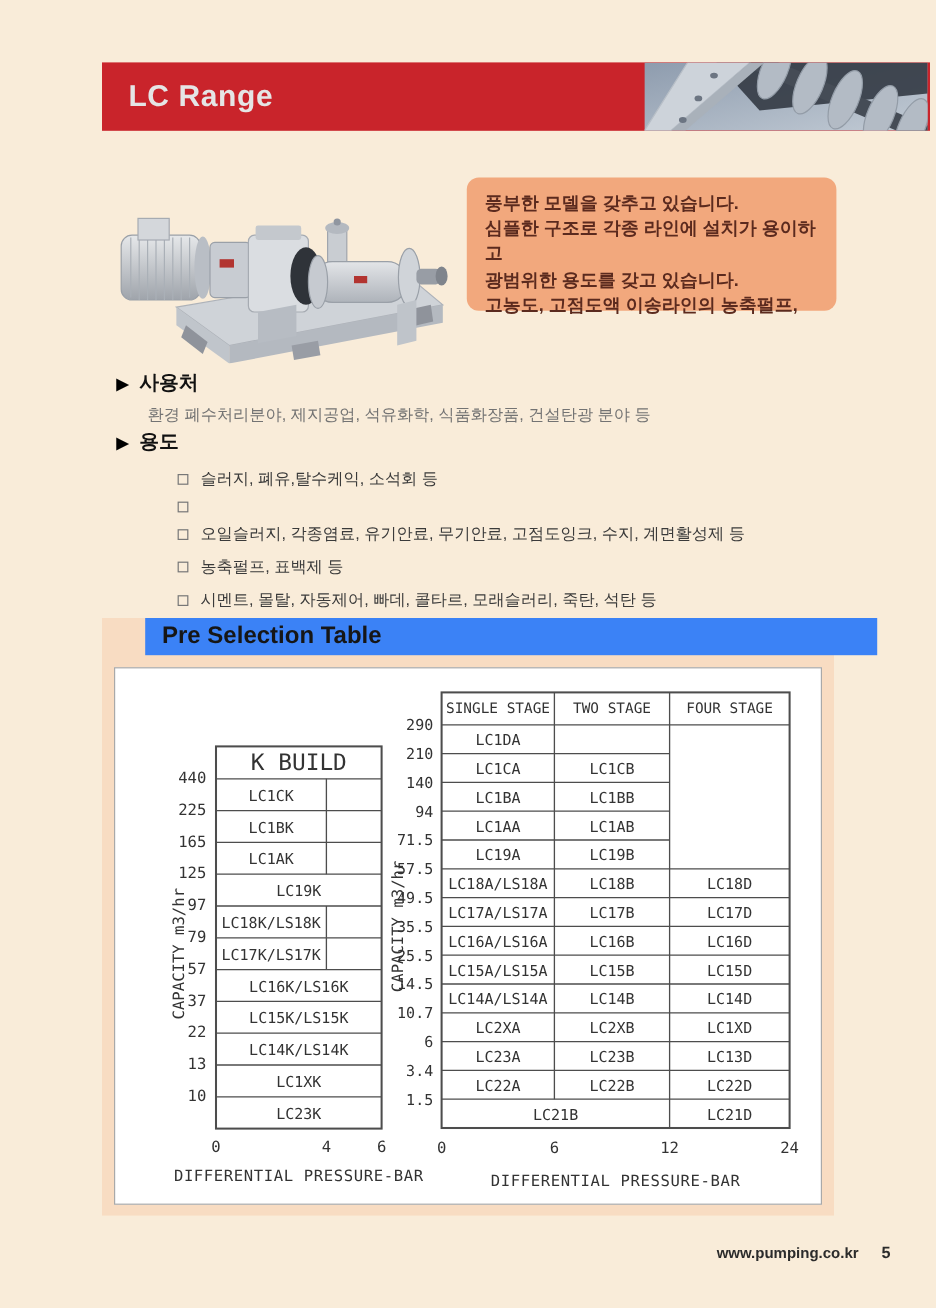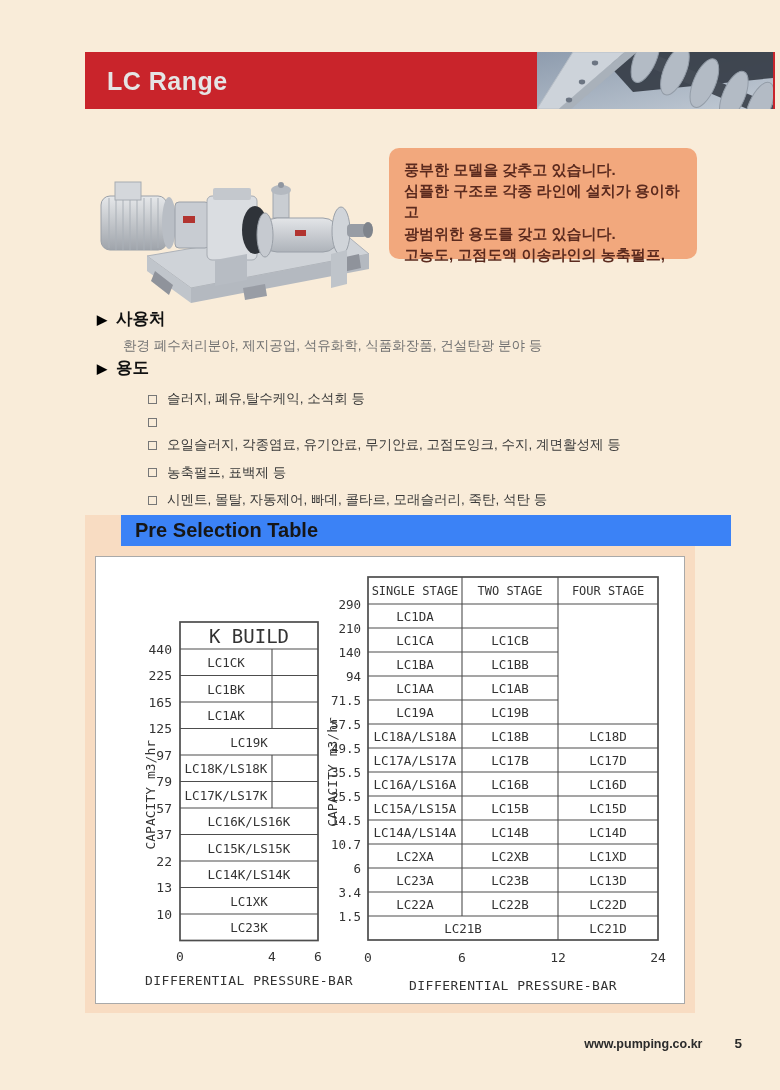--- a/index.html
+++ b/index.html
@@ -34,21 +34,21 @@
   .presel-band{position:absolute;left:0;top:0;width:100%;height:31px;background:#3b82f6;
         display:flex;align-items:center;margin-left:36px;}
   .presel-band span{margin-left:14px;font-size:20px;font-weight:bold;color:#161616;}
   .panel{position:absolute;left:10px;top:41px;width:588px;height:446px;background:#ffffff;
         border:1px solid #a9a9a9;box-sizing:content-box;}
   #chart-left{position:absolute;left:28px;top:2px;}
   #chart-right{position:absolute;left:216px;top:2px;}
   svg text{font-family:"DejaVu Sans Mono",monospace;fill:#333;}
 
   
-  .footer{position:absolute;right:38px;top:1036px;display:flex;align-items:baseline;gap:32px;}
+  .footer{position:absolute;right:38px;top:1036px;display:flex;align-items:baseline;gap:19px;}
   .footer .url{font-size:12.5px;font-weight:bold;color:#2b2b2b;}
   .footer .pn{font-size:13.5px;font-weight:bold;color:#2b2b2b;}
 </style>
 </head>
 <body>
 
 <div class="page">
 
   <div class="banner">
     <span class="banner-title">LC Range</span>

